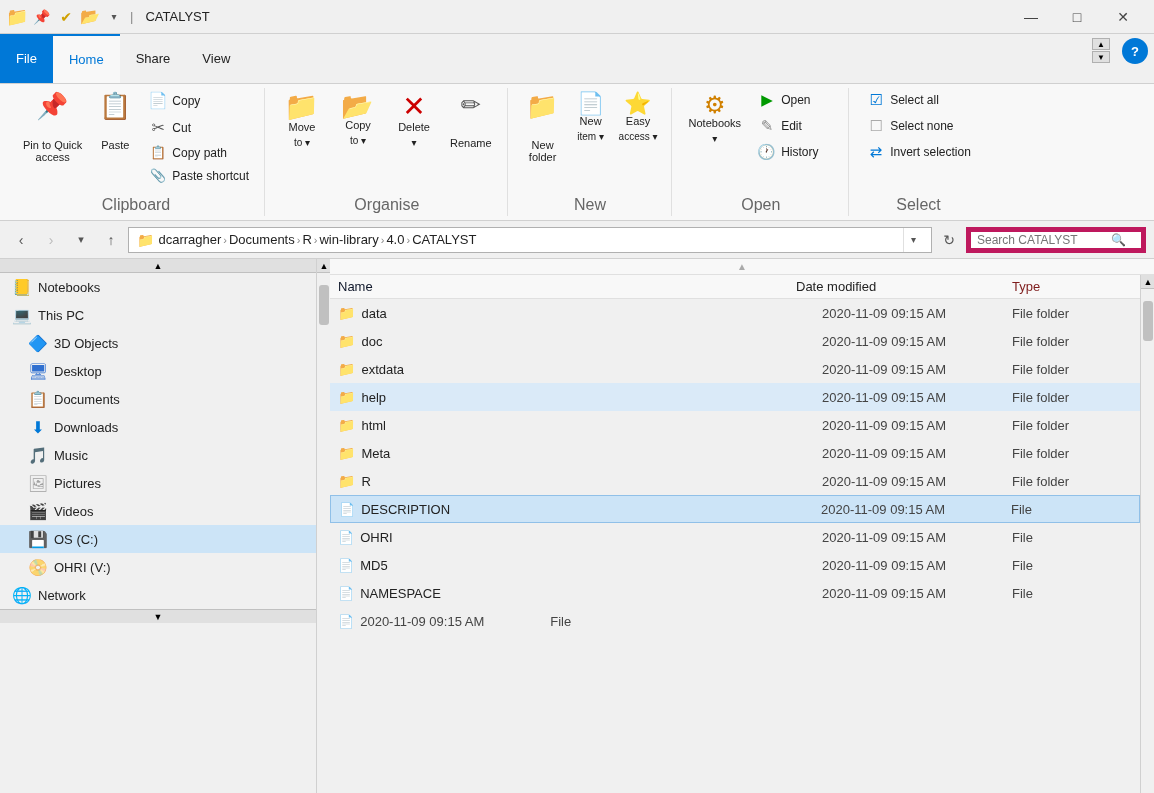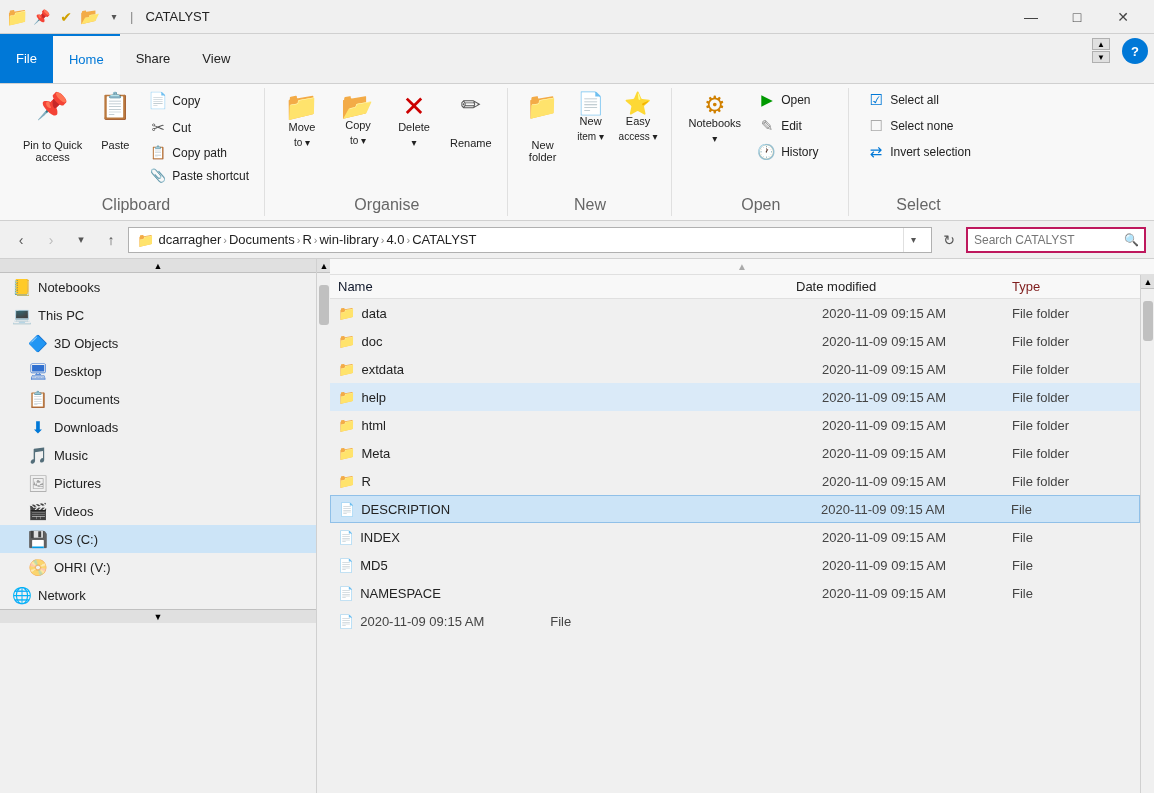--- a/index.html
+++ b/index.html
@@ -53,21 +53,21 @@
     .nav-bar { display: flex; align-items: center; padding: 4px 8px; gap: 4px; background: #f0f0f0; border-bottom: 1px solid #d0d0d0; height: 38px; }
     .nav-btn { width: 26px; height: 26px; display: flex; align-items: center; justify-content: center; font-size: 14px; cursor: pointer; color: #555; background: transparent; border: 1px solid transparent; border-radius: 2px; }
     .nav-btn.disabled { color: #bbb; cursor: default; }
     .address-bar { flex: 1; height: 26px; border: 1px solid #b0b0b0; background: white; display: flex; align-items: center; padding: 0 8px; border-radius: 0; overflow: hidden; }
     .breadcrumb-folder-icon { color: #f0a000; margin-right: 4px; font-size: 14px; }
     .breadcrumb-item { color: #222; font-size: 13px; cursor: pointer; }
     .breadcrumb-sep { color: #888; margin: 0 2px; font-size: 11px; }
     .address-bar-spacer { flex: 1; }
     .address-dropdown { width: 20px; height: 24px; display: flex; align-items: center; justify-content: center; font-size: 10px; color: #555; cursor: pointer; border-left: 1px solid #e0e0e0; }
     .nav-refresh { width: 26px; height: 26px; display: flex; align-items: center; justify-content: center; font-size: 14px; cursor: pointer; color: #555; }
-    .search-bar { width: 180px; height: 26px; border: 2px solid #be185d; background: white; display: flex; align-items: center; padding: 0 6px; gap: 20px; }
+    .search-bar { width: 180px; height: 26px; border: 5px solid #be185d; background: white; display: flex; align-items: center; padding: 0 6px; gap: 4px; }
     .search-bar input { border: none; outline: none; font-size: 12px; color: #666; width: 130px; background: transparent; }
     .search-icon { color: #555; font-size: 12px; cursor: pointer; }
 
     
     .main { display: flex; height: calc(793px - 34px - 32px - 99px - 38px - 28px); }
     .sidebar-item { display: flex; align-items: center; padding: 3px 8px 3px 12px; cursor: pointer; gap: 6px; height: 28px; }
     .sidebar-item.selected { background: #cce4f7; }
     .sidebar-item.level1 { padding-left: 12px; }
     .sidebar-item.level2 { padding-left: 28px; }
     .sidebar-icon { font-size: 16px; width: 20px; text-align: center; flex-shrink: 0; }
@@ -471,21 +471,21 @@
         </div>
 
         <div class="file-row selected">
           <span class="file-icon generic">📄</span>
           <span class="file-name">DESCRIPTION</span>
           <span class="file-date">2020-11-09 09:15 AM</span>
           <span class="file-type">File</span>
         </div>
         <div class="file-row">
           <span class="file-icon generic">📄</span>
-          <span class="file-name">INDEX</span>
+          <span class="file-name">OHRI</span>
           <span class="file-date">2020-11-09 09:15 AM</span>
           <span class="file-type">File</span>
         </div>
         <div class="file-row">
           <span class="file-icon generic">📄</span>
           <span class="file-name">MD5</span>
           <span class="file-date">2020-11-09 09:15 AM</span>
           <span class="file-type">File</span>
         </div>
         <div class="file-row">

